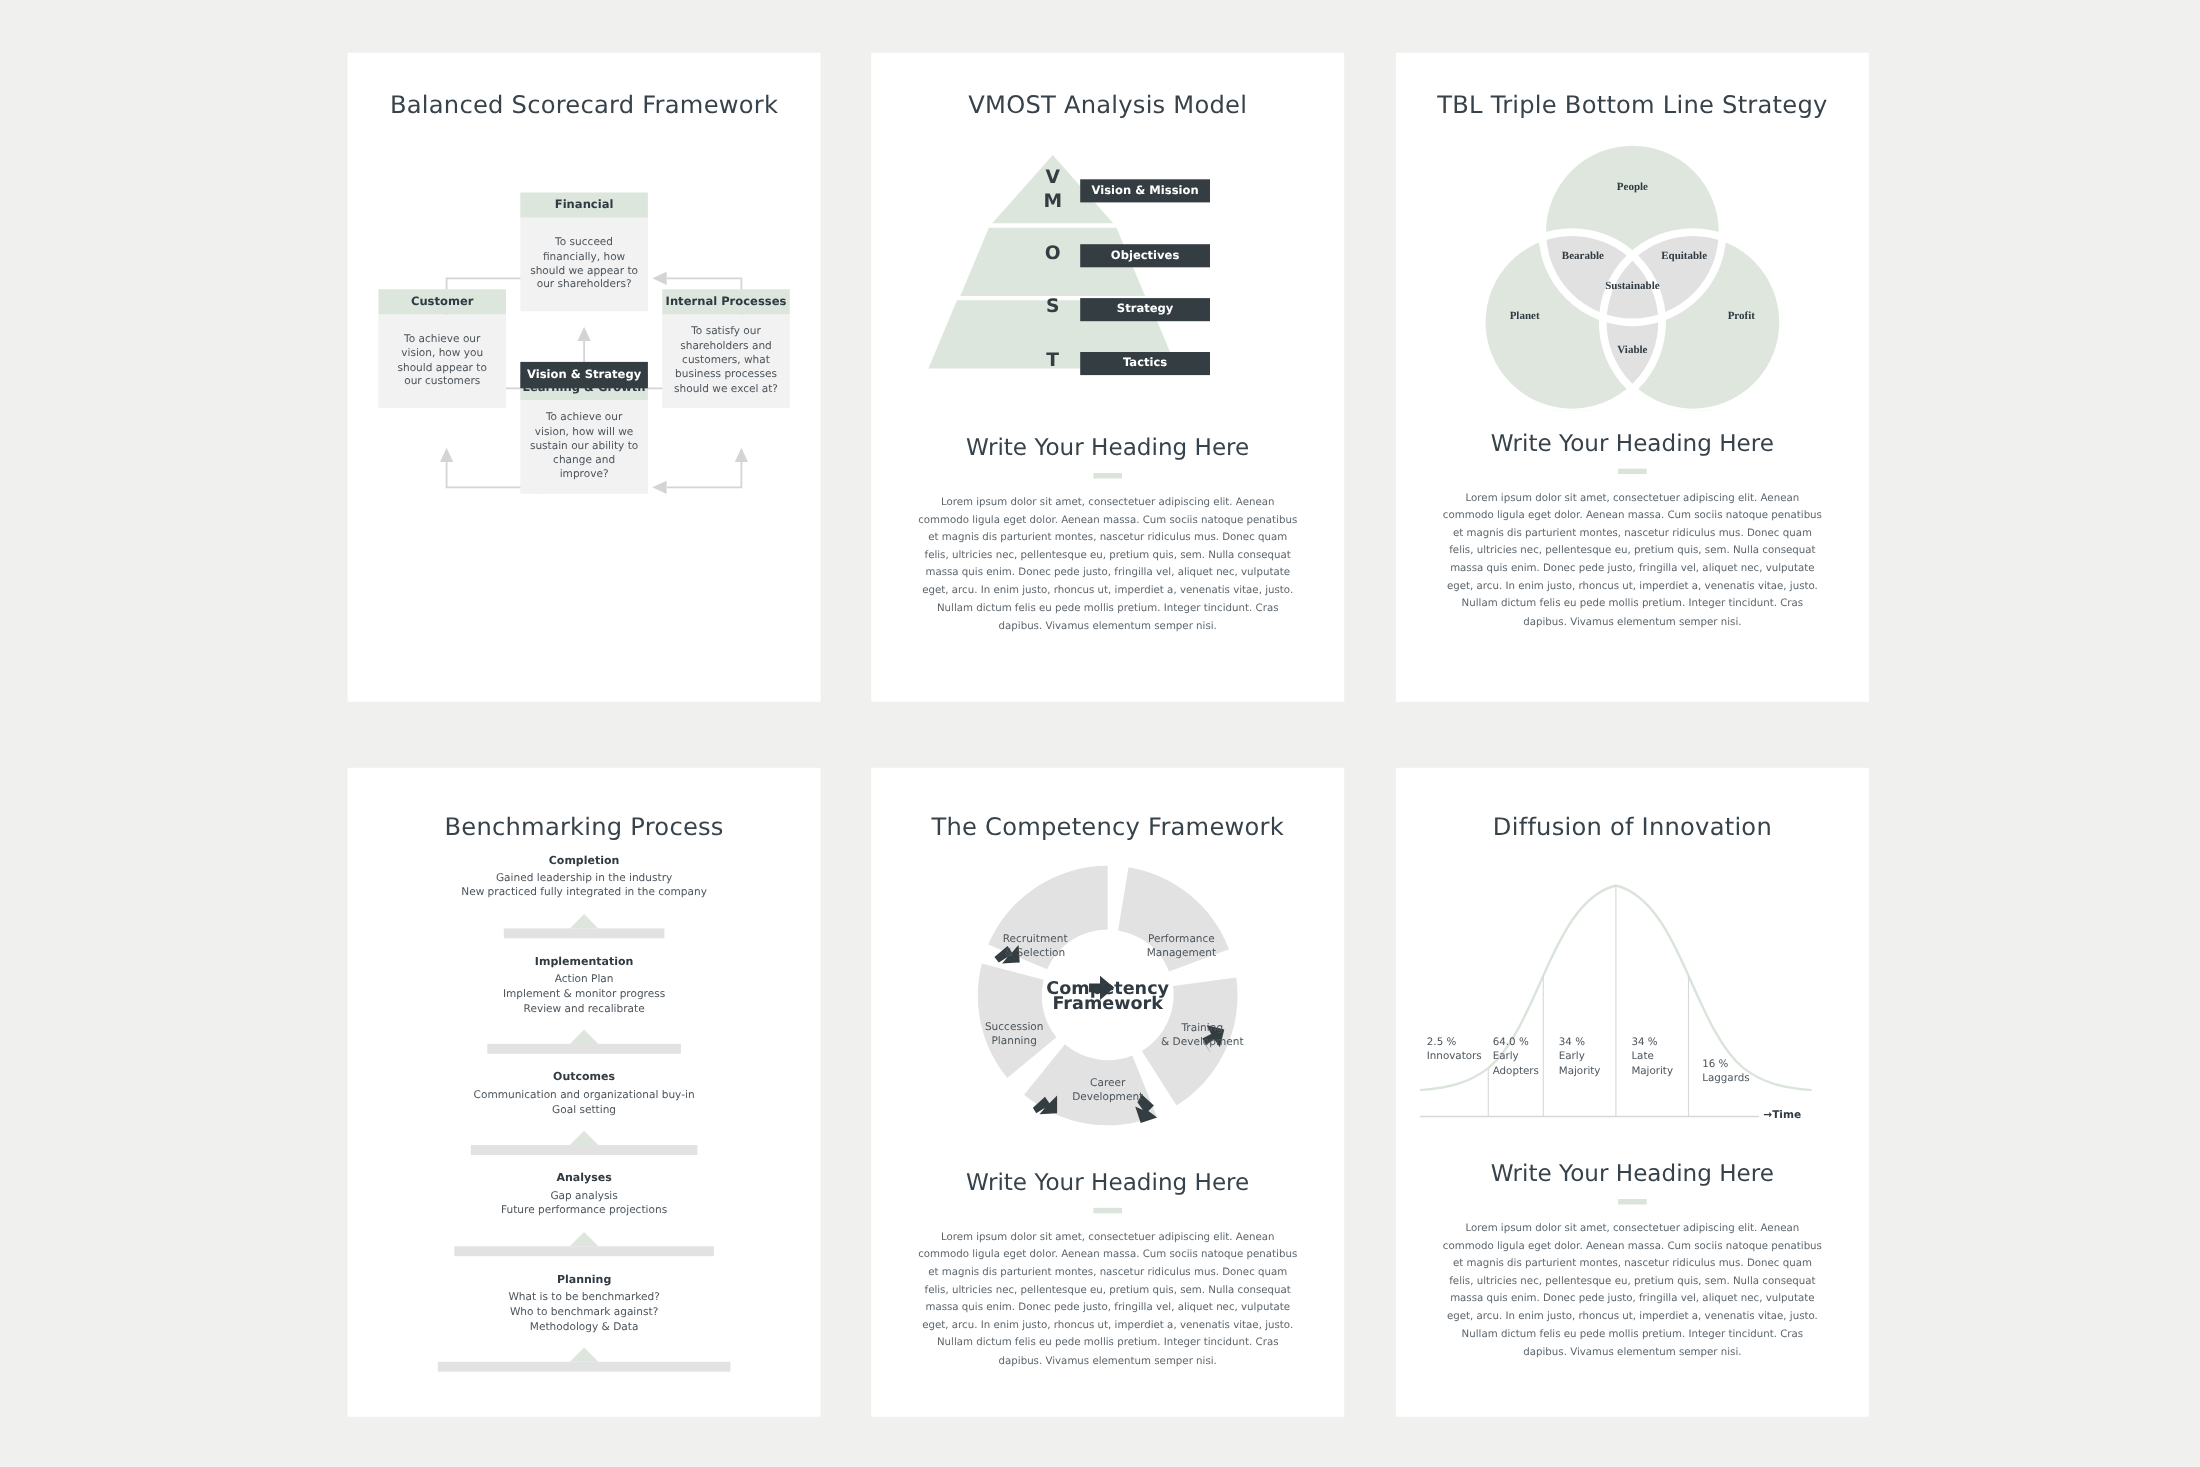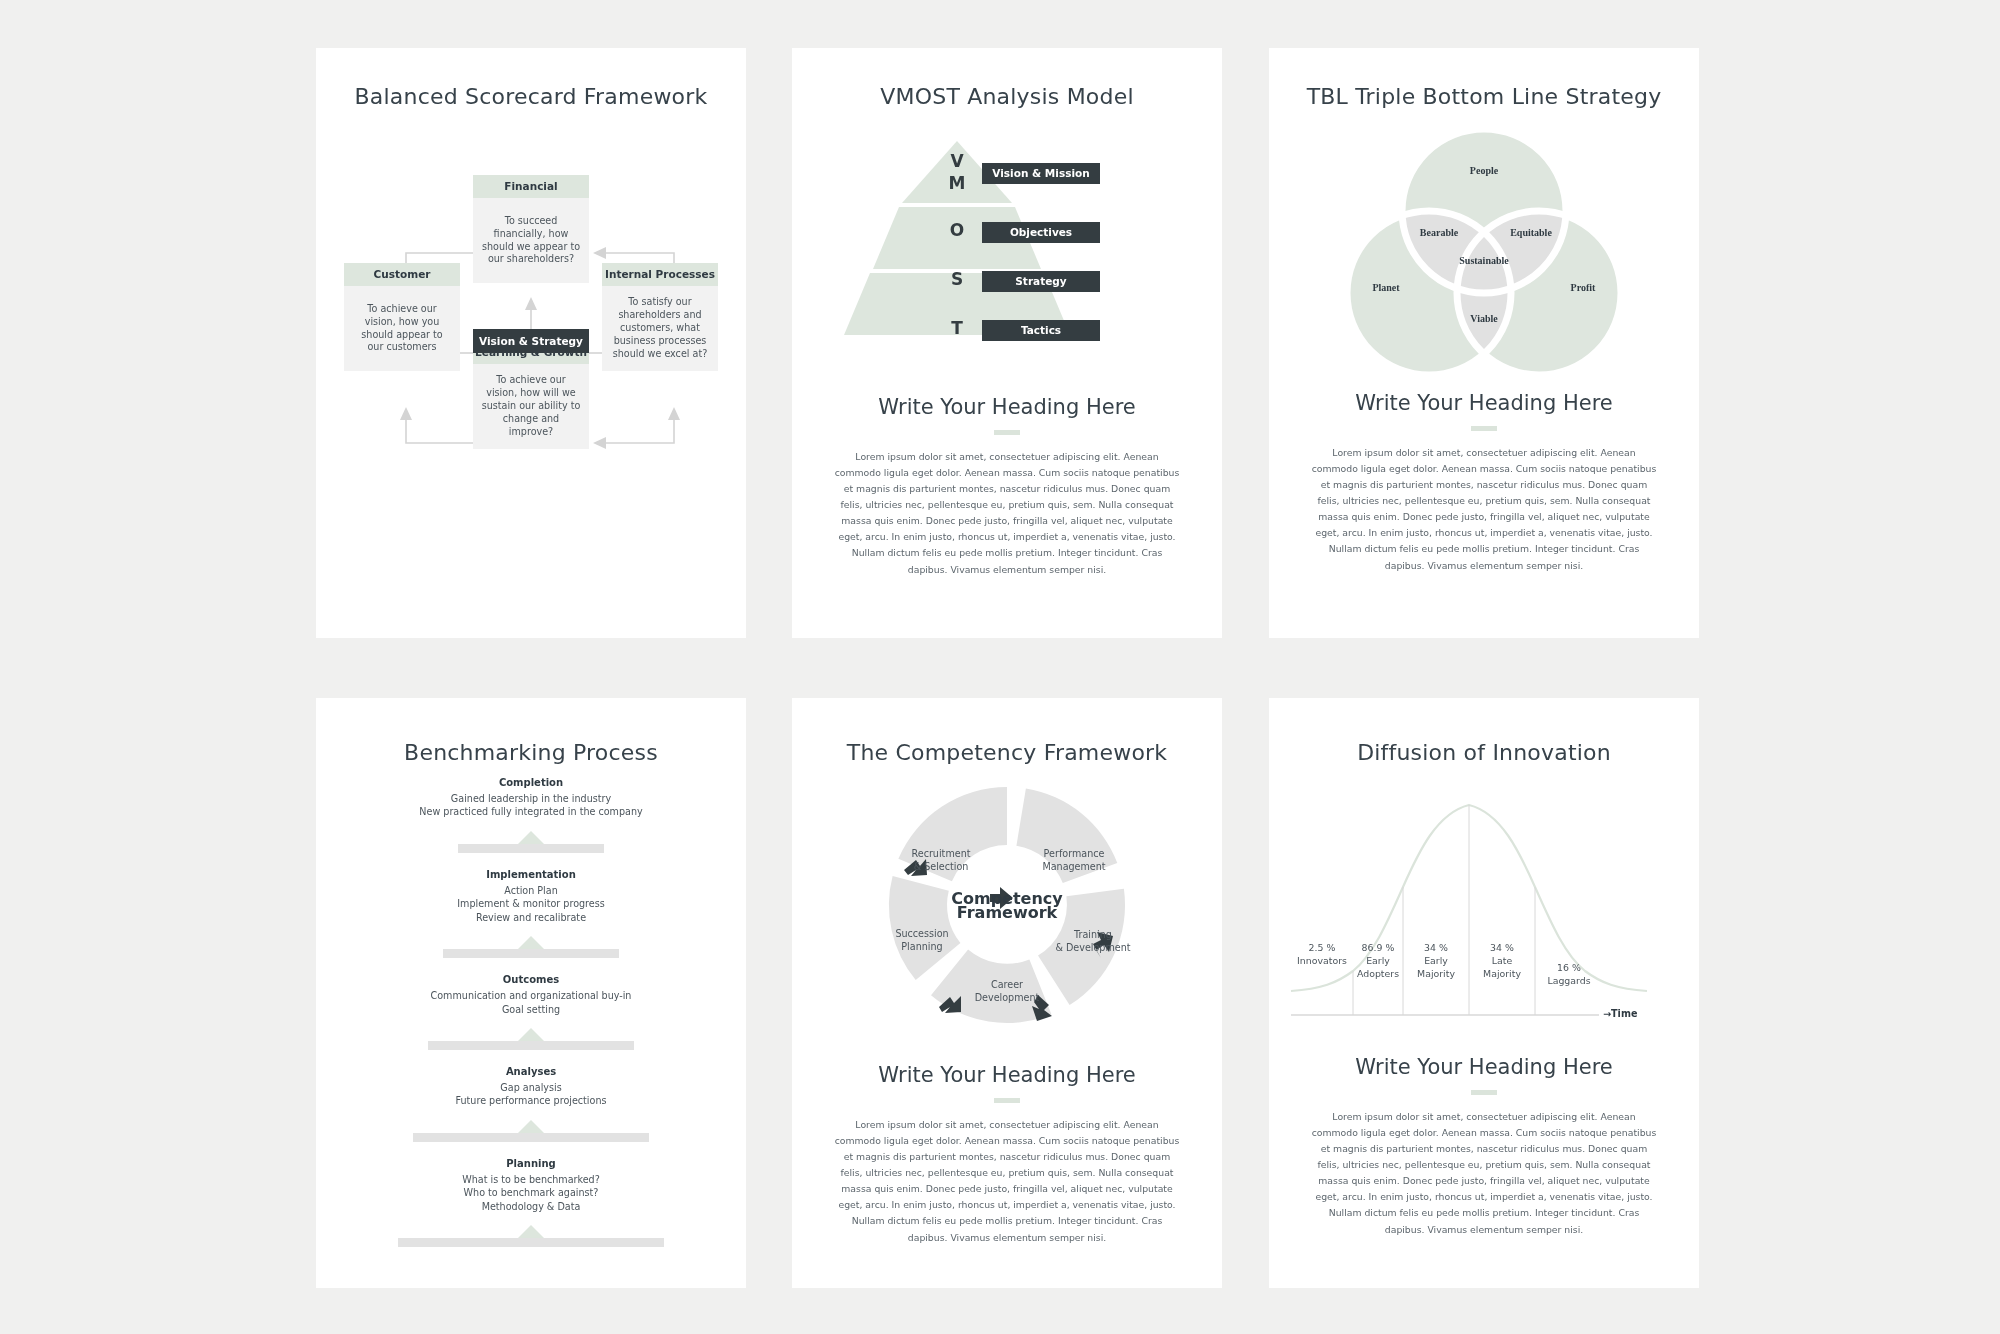--- a/index.html
+++ b/index.html
@@ -162,21 +162,21 @@
     transform: translate(-50%, -50%);
     white-space: nowrap;
   }
 
   
   .diff { position: relative; width: 430px; height: 250px; margin-top: 18px; }
   .diff .seg {
     position: absolute;
     font-size: 9.4px;
     color: #4c555c;
-    text-align:center;
+    text-align:left;
     line-height: 1.4;
     transform: translateX(-50%);
     white-space: nowrap;
   }
   .diff .timelbl {
     position:absolute;
     font-size: 9.6px;
     font-weight: bold;
     color:#2f3a42;
   }
@@ -416,21 +416,21 @@
           <line x1="84" y1="188" x2="84" y2="232"></line>
           <line x1="134" y1="104" x2="134" y2="232"></line>
           <line x1="200" y1="22" x2="200" y2="232"></line>
           <line x1="266" y1="104" x2="266" y2="232"></line>
         </g>
 
         <line x1="22" y1="232" x2="330" y2="232" stroke="#d8d8d8" stroke-width="1.4"></line>
       </svg>
 
       <div class="seg" style="left:53px;  top:158px;"><span>2.5 %</span><br><span>Innovators</span></div>
-      <div class="seg" style="left:109px; top:158px;"><span>86.9 %</span><br>Early<br>Adopters</div>
+      <div class="seg" style="left:109px; top:158px;"><span>64.0 %</span><br>Early<br>Adopters</div>
       <div class="seg" style="left:167px; top:158px;"><span>34 %</span><br>Early<br>Majority</div>
       <div class="seg" style="left:233px; top:158px;"><span>34 %</span><br>Late<br>Majority</div>
       <div class="seg" style="left:300px; top:158px;margin-top:20px;"><span>16 %</span><br><span>Laggards</span></div>
 
       <div class="timelbl" style="left:334px; top:225px;"><span>→</span><span>Time</span></div>
     </div>
 
     <div class="subheading" style="margin-top:22px;">Write Your Heading Here</div>
     <div class="accent-dash"></div>
     <div class="body-copy">Lorem ipsum dolor sit amet, consectetuer adipiscing elit. Aenean commodo ligula eget dolor. Aenean massa. Cum sociis natoque penatibus et magnis dis parturient montes, nascetur ridiculus mus. Donec quam felis, ultricies nec, pellentesque eu, pretium quis, sem. Nulla consequat massa quis enim. Donec pede justo, fringilla vel, aliquet nec, vulputate eget, arcu. In enim justo, rhoncus ut, imperdiet a, venenatis vitae, justo. Nullam dictum felis eu pede mollis pretium. Integer tincidunt. Cras dapibus. Vivamus elementum semper nisi.</div>

